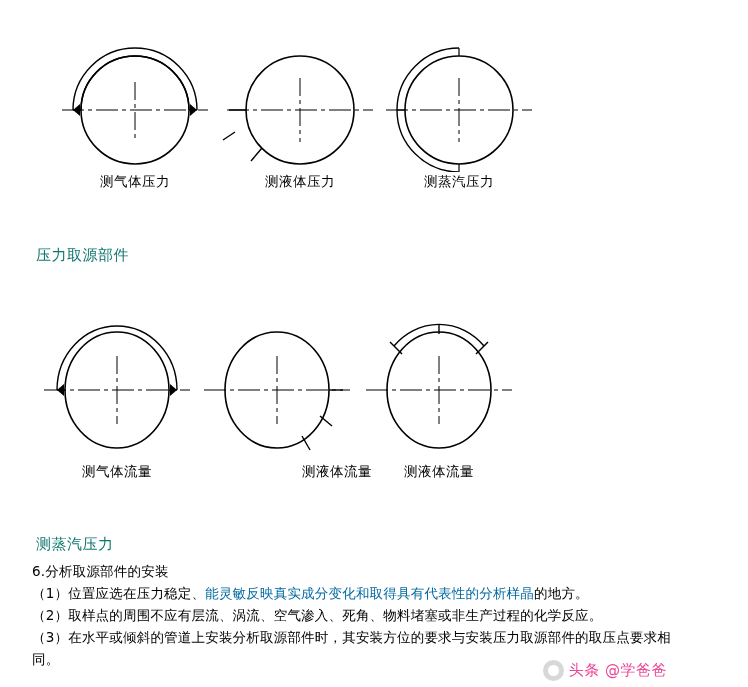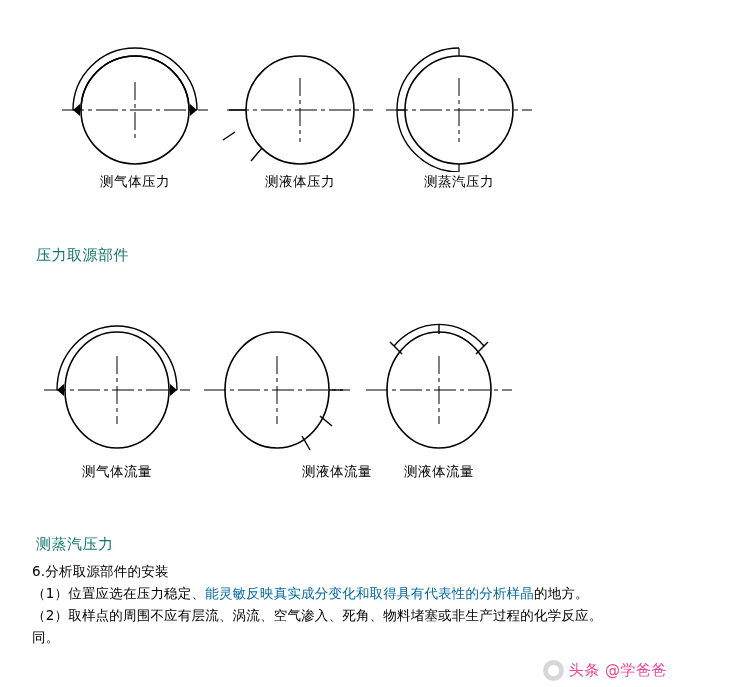--- a/index.html
+++ b/index.html
@@ -214,20 +214,21 @@
   </div>
 
   <div class="label-line" style="left:36px; top:535px;">测蒸汽压力</div>
 
   <div class="body-text" style="top:560px;">
     <p class="para">6.分析取源部件的安装</p>
     <p class="para">
       <span>（1）位置应选在压力稳定、</span><span class="hl">能灵敏反映真实成分变化和取得具有代表性的分析样晶</span><span>的地方。</span>
     </p>
     <p class="para">（2）取样点的周围不应有层流、涡流、空气渗入、死角、物料堵塞或非生产过程的化学反应。</p>
+    <p class="para">（3）在水平或倾斜的管道上安装分析取源部件时，其安装方位的要求与安装压力取源部件的取压点要求相</p>
     <p class="para">同。</p>
   </div>
 
   <div class="watermark">
     <span class="wm-badge"></span>
     <span>头条 @学爸爸</span>
   </div>
 
 </div>
 

